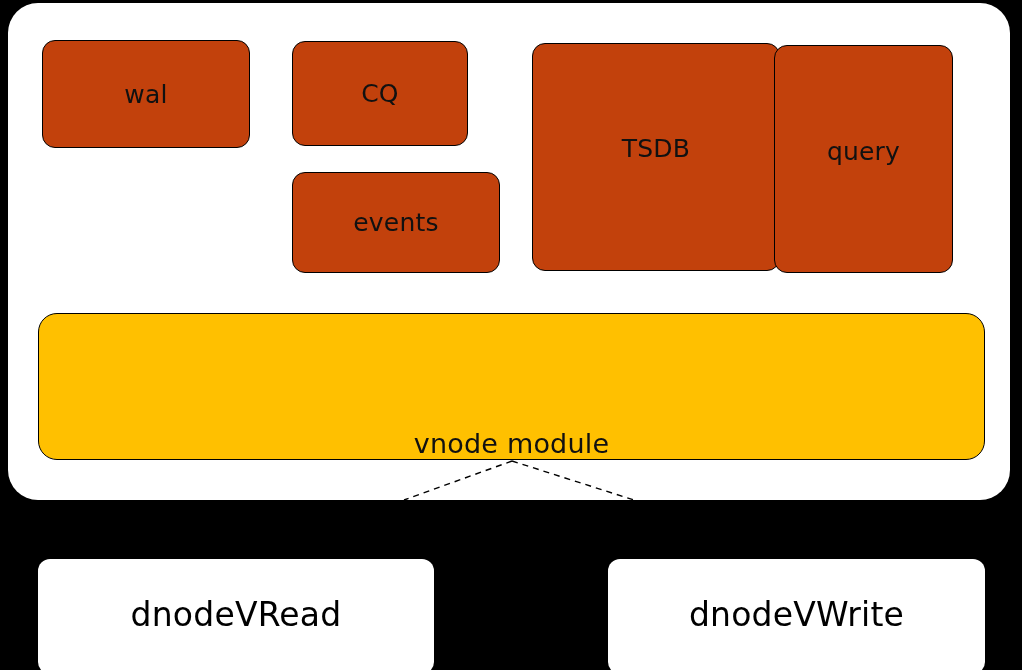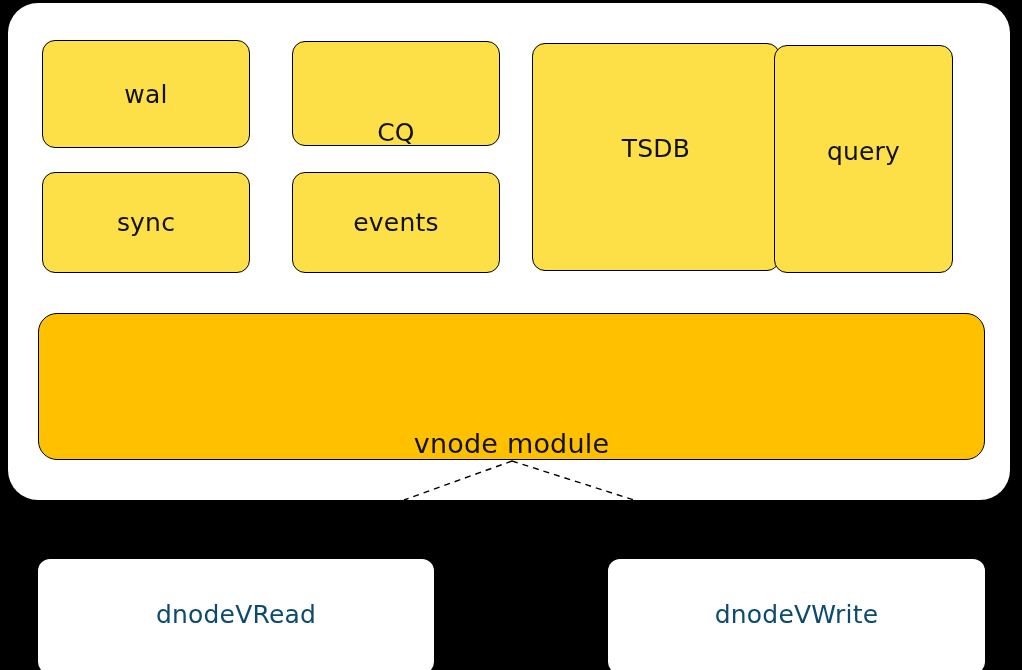--- a/index.html
+++ b/index.html
@@ -24,39 +24,39 @@
     top: 3px;
     width: 1002px;
     height: 497px;
     background: #ffffff;
     border-radius: 30px;
   }
 
   
   .mod-box {
     position: absolute;
-    background: #fde047;
+    background: #c2410c;
     border: 1.6px solid #000000;
     border-radius: 13px;
     box-sizing: border-box;
     display: flex;
     align-items: center;
     justify-content: center;
   }
   .mod-label {
     font-size: 25px;
     color: #111111;
     line-height: 1;
     letter-spacing: 0.2px;
     white-space: nowrap;
   }
 
   
   .box-wal    { left: 42px;  top: 40px;  width: 208px; height: 108px; }
-  .box-cq     { left: 292px; top: 41px;  width: 208px; height: 105px; align-items: flex-end; }
+  .box-cq     { left: 292px; top: 41px;  width: 176px; height: 105px; }
   .box-sync   { left: 42px;  top: 172px; width: 208px; height: 101px; }
   .box-events { left: 292px; top: 172px; width: 208px; height: 101px; text-align: center; }
   .box-tsdb   { left: 532px; top: 43px;  width: 248px; height: 228px; }
   .box-query  { left: 774px; top: 45px;  width: 179px; height: 228px; }
 
   
   .box-tsdb .mod-label  { transform: translateY(-9px); }
   .box-query .mod-label { transform: translateY(-8px); }
 
   
@@ -95,22 +95,22 @@
   .dnode-box {
     position: absolute;
     background: #ffffff;
     border-radius: 12px;
     box-sizing: border-box;
     display: flex;
     align-items: center;
     justify-content: center;
   }
   .dnode-label {
-    font-size: 25px;
-    color: #0c4a6e;
+    font-size: 33px;
+    color: #000000;
     white-space: nowrap;
     letter-spacing: 0.2px;
     transform: translateY(-2px);
   }
   .box-vread  { left: 38px;  top: 559px; width: 396px; height: 115px; }
   .box-vwrite { left: 608px; top: 559px; width: 377px; height: 115px; }
 </style>
 </head>
 <body>
 
@@ -119,23 +119,20 @@
   <div class="outer-panel"></div>
 
   <div class="mod-box box-wal">
     <span class="mod-label">wal</span>
   </div>
 
   <div class="mod-box box-cq">
     <span class="mod-label">CQ</span>
   </div>
 
-  <div class="mod-box box-sync">
-    <span class="mod-label">sync</span>
-  </div>
 
   <div class="mod-box box-events">
     <span class="mod-label">events</span>
   </div>
 
   <div class="mod-box box-tsdb">
     <span class="mod-label">TSDB</span>
   </div>
 
   <div class="mod-box box-query">

